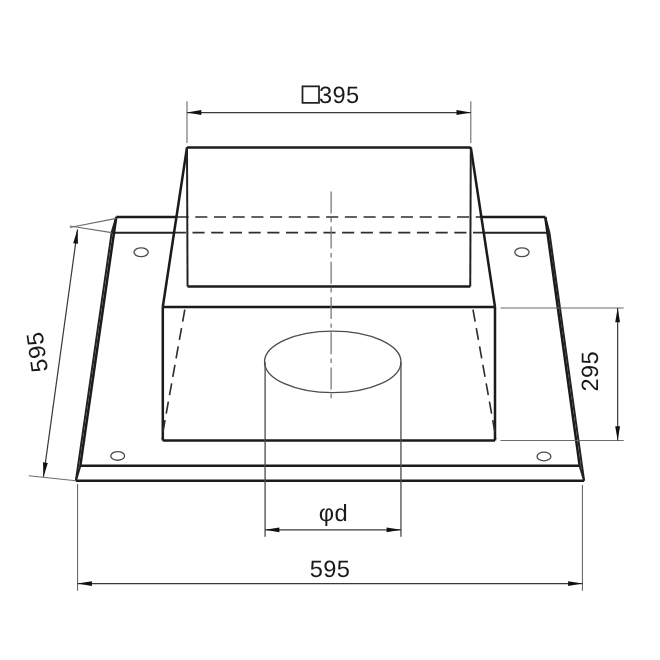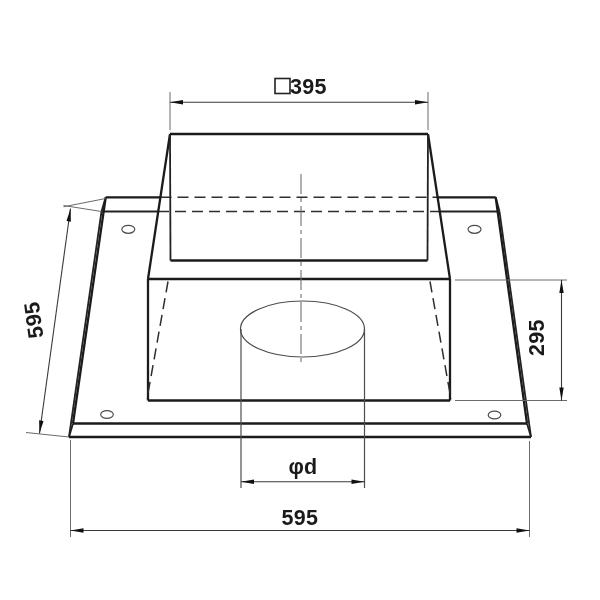--- a/index.html
+++ b/index.html
@@ -1,17 +1,17 @@
 <!DOCTYPE html>
 <html><head>
 <meta charset="utf-8">
 <style>
   html,body{margin:0;padding:0;background:#ffffff;}
   body{width:600px;height:600px;overflow:hidden;font-family:"Liberation Sans",sans-serif;}
-  #stage{width:475px;height:600px;position:relative;font-weight:bold;}
+  #stage{width:475px;height:600px;position:relative;}
   svg{display:block;}
   text{fill:#1a1a1a;}
   .dimtext{font-size:21.5px;letter-spacing:0.3px;}
   .thick{stroke:#1b1b1b;stroke-width:2.3;fill:none;stroke-linecap:butt;}
   .med{stroke:#222222;stroke-width:1.8;fill:none;}
   .hidden-edge{stroke:#2e2e2e;stroke-width:1.5;fill:none;stroke-dasharray:11 6;}
   .thin{stroke:#4d4d4d;stroke-width:1.2;fill:none;}
   .dimline{stroke:#3a3a3a;stroke-width:1.1;fill:none;}
   .extline{stroke:#6b6b6b;stroke-width:1;fill:none;}
   .centerline{stroke:#707070;stroke-width:1.1;fill:none;stroke-dasharray:20 4 4 4;}

